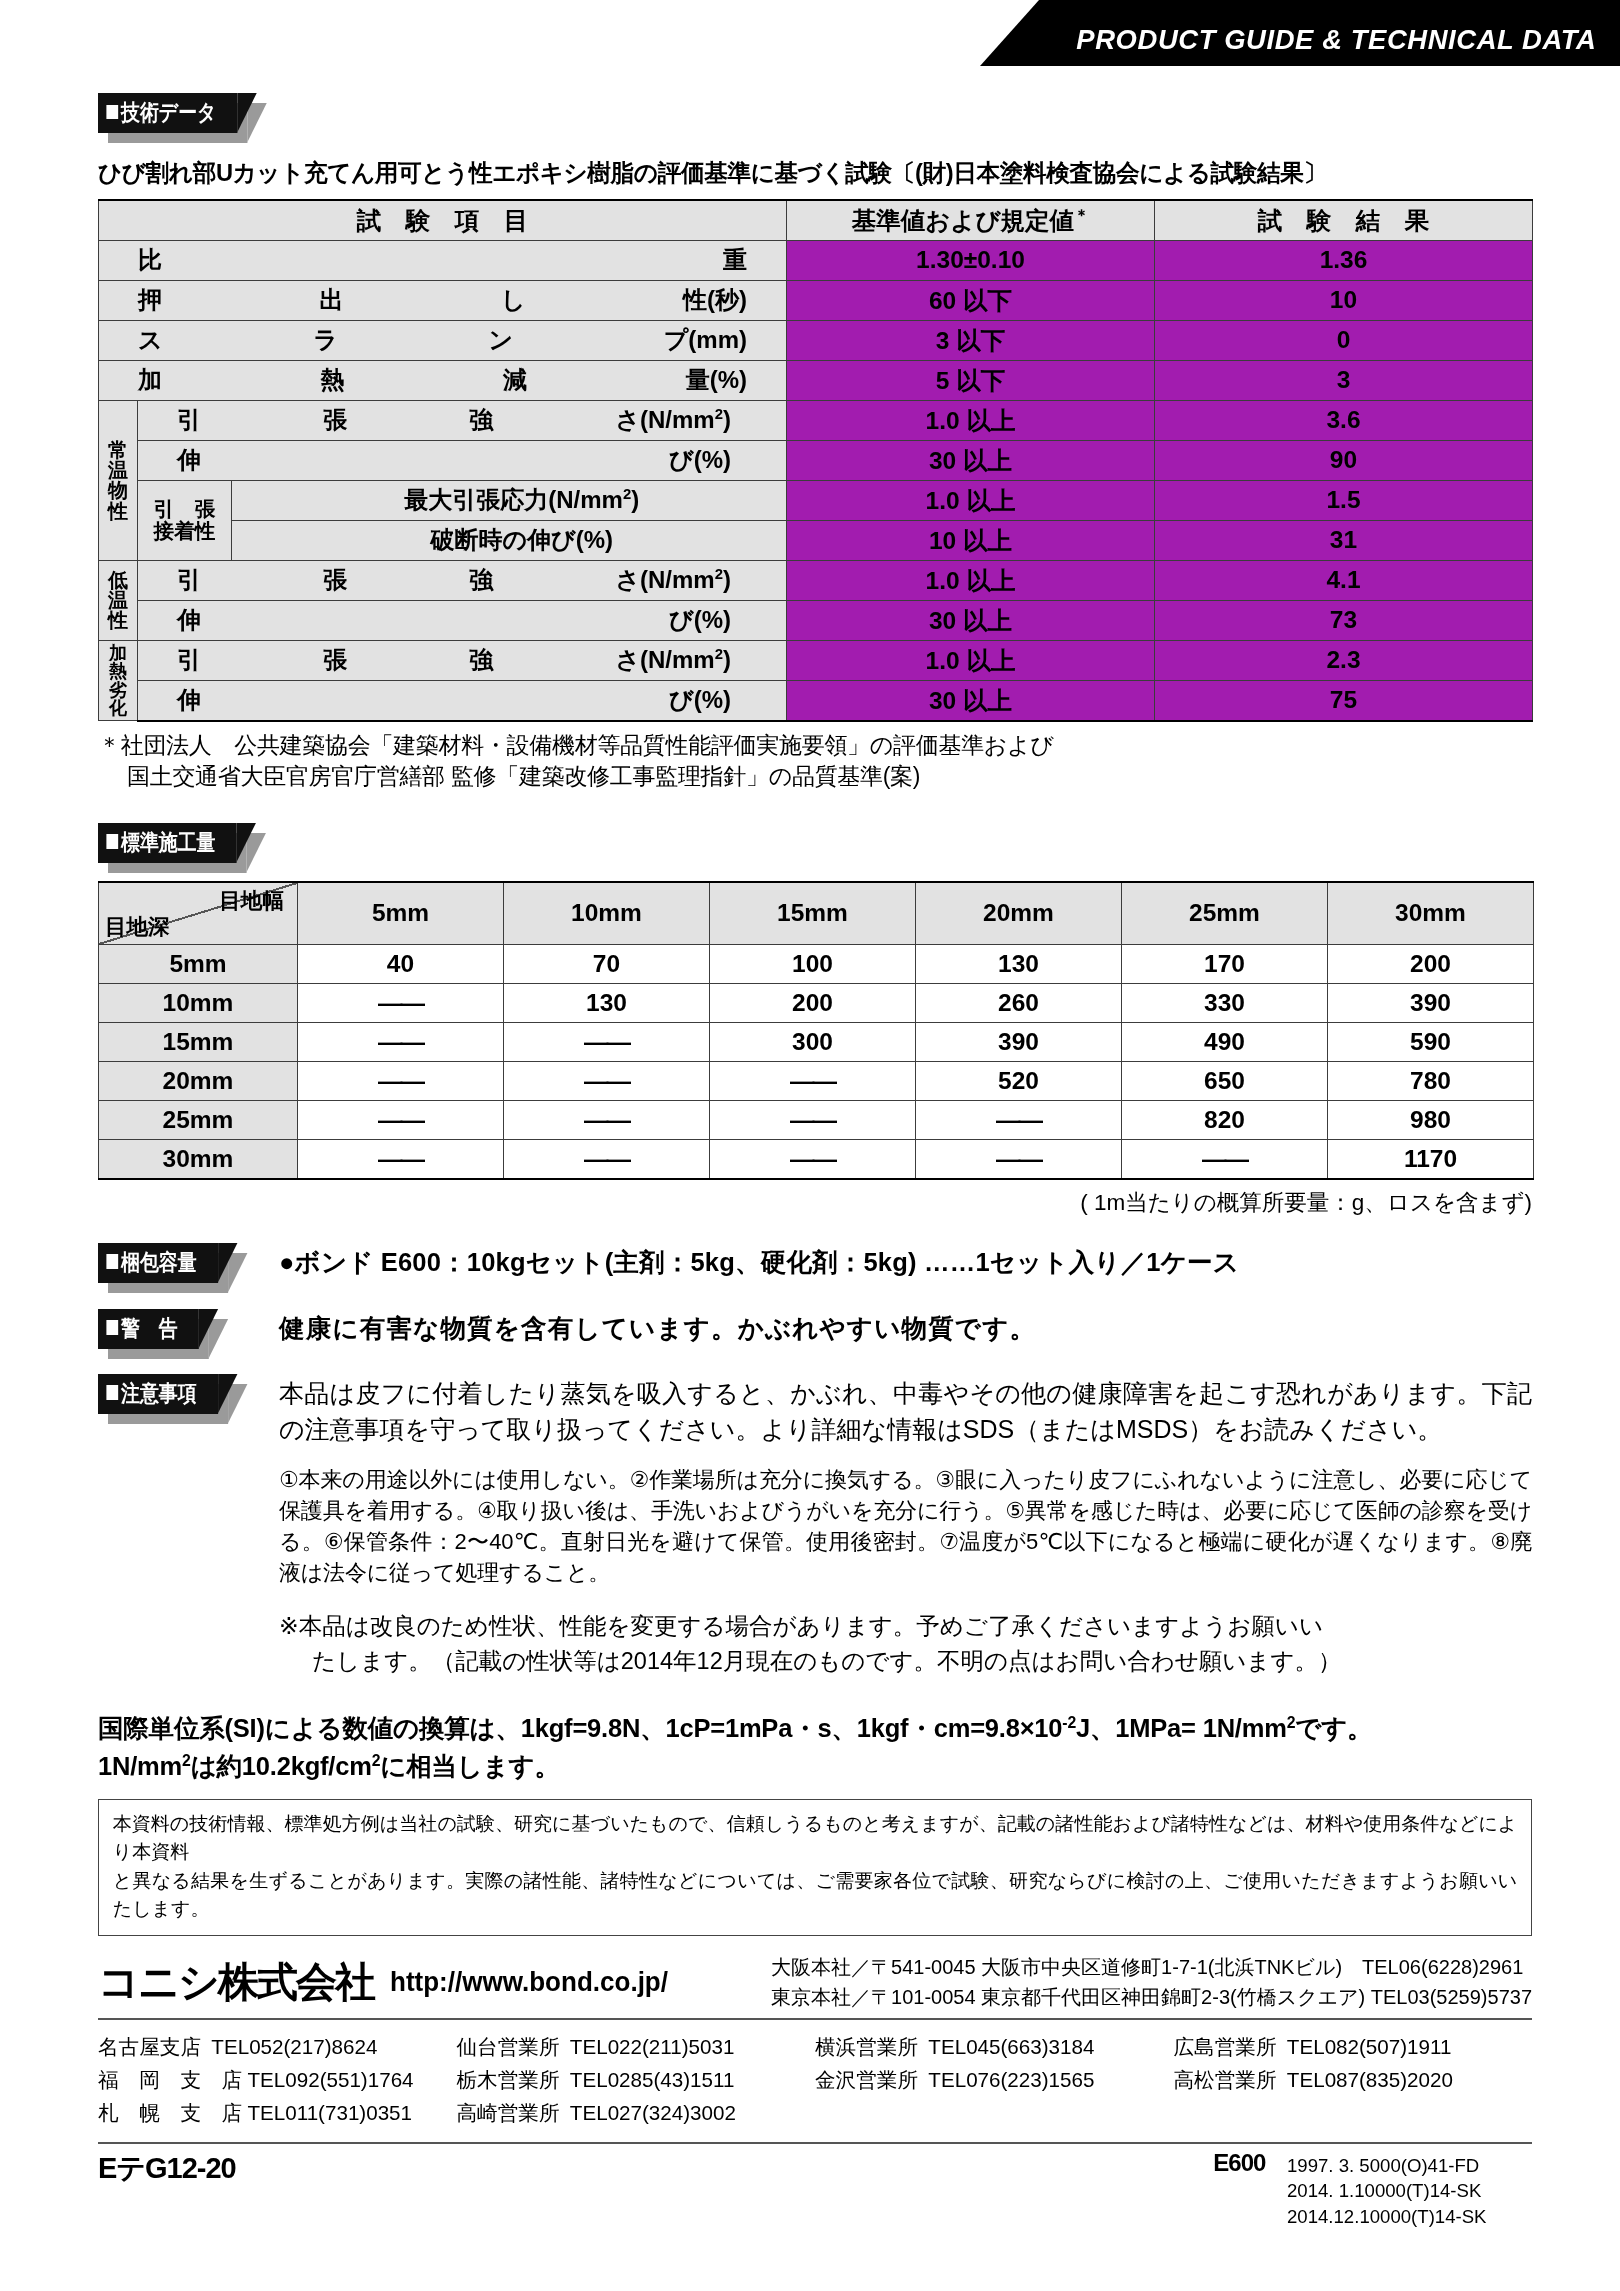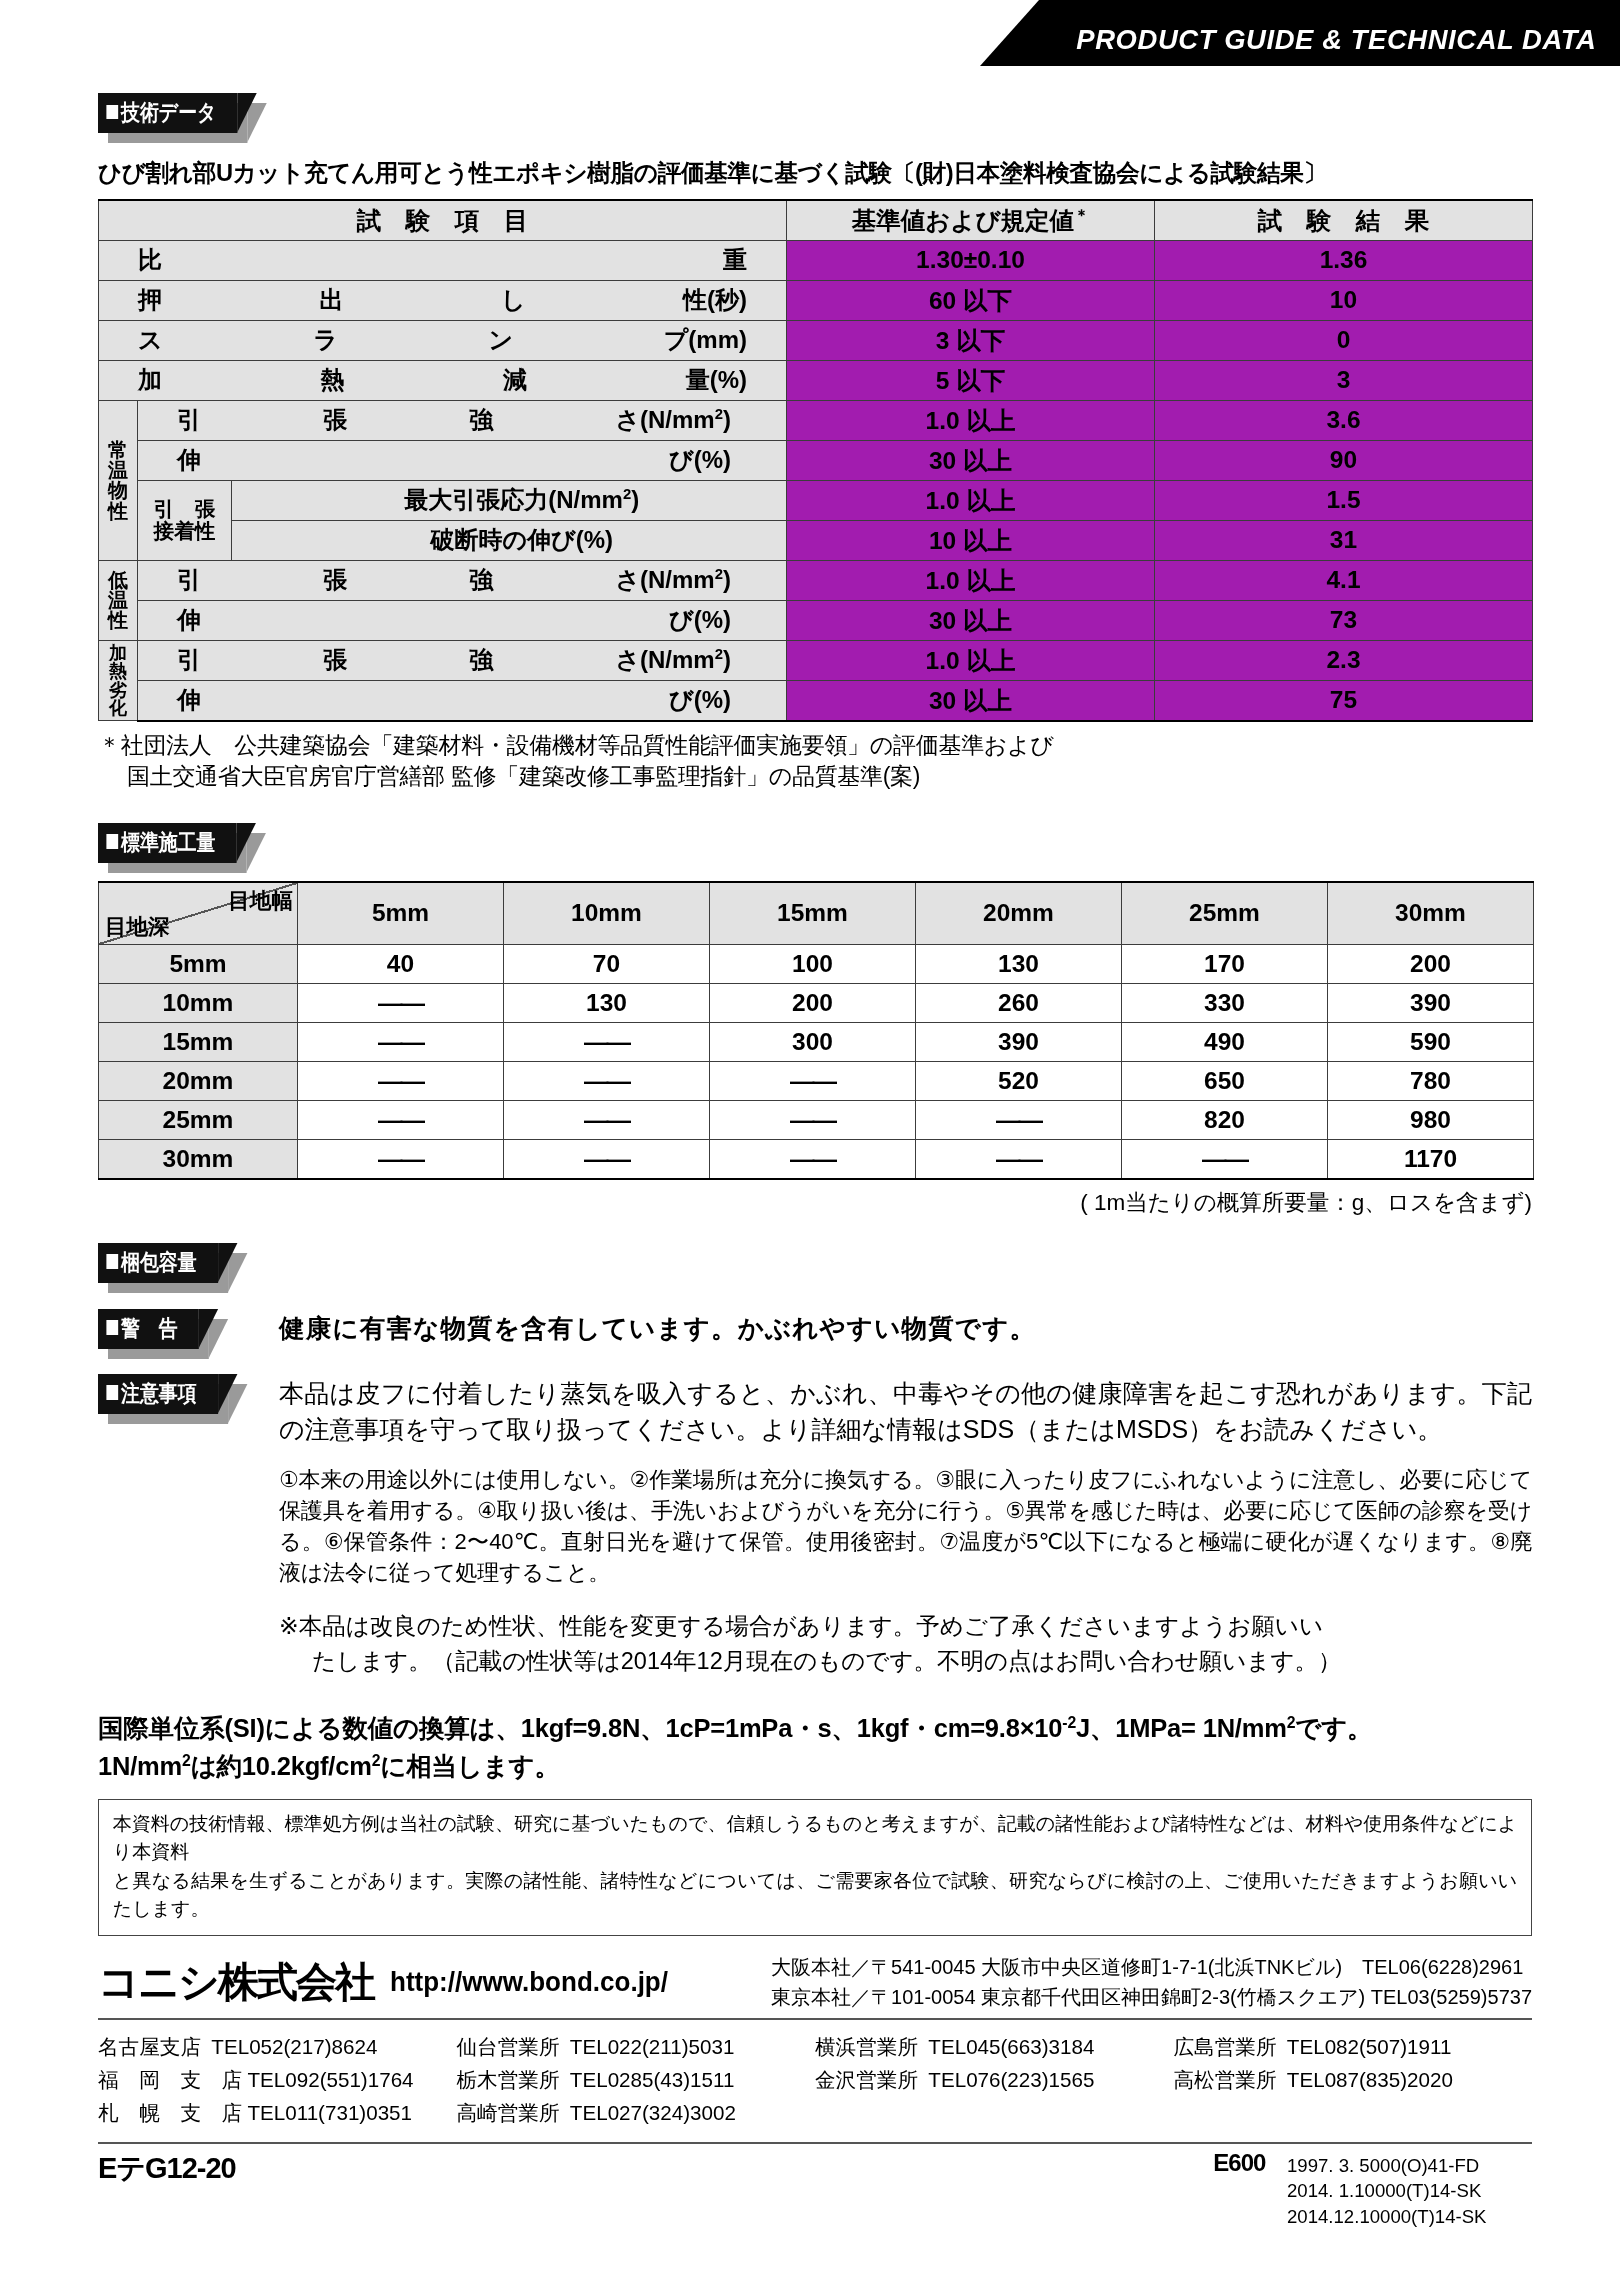--- a/index.html
+++ b/index.html
@@ -189,21 +189,21 @@
   }
   .diagcell .dg{
     position:absolute;inset:0;
     background:linear-gradient(to bottom right,
         rgba(0,0,0,0) calc(50% - 1px),
         #555 calc(50% - 1px),
         #555 calc(50% + 1px),
         rgba(0,0,0,0) calc(50% + 1px));
   }
   .diagcell .t1{
-    position:absolute; right:4px; top:2.9px;
+    position:absolute; right:13px; top:2.9px;
     font-size:21.6px; font-weight:bold;
   }
   .diagcell .t2{
     position:absolute; left:5.9px; bottom:2.9px;
     font-size:21.6px; font-weight:bold;
   }
   .dash{ letter-spacing:-2px; }
   .qty-note{
     text-align:right;
     font-size:22.5px;
@@ -639,20 +639,23 @@
 
     <div class="blockrow">
       <div class="tagcol">
         <div class="sec-box">
           <div class="shadow"></div>
           <div class="sec">
             <span class="sq"></span><span>梱包容量</span>
           </div>
         </div>
       </div>
+      <div class="bodycol">
+        <div class="bigline">●ボンド E600：10kgセット(主剤：5kg、硬化剤：5kg) ……1セット入り／1ケース</div>
+      </div>
     </div>
 
     <div class="blockrow">
       <div class="tagcol">
         <div class="sec-box">
           <div class="shadow"></div>
           <div class="sec">
             <span class="sq"></span><span>警　告</span>
           </div>
         </div>

